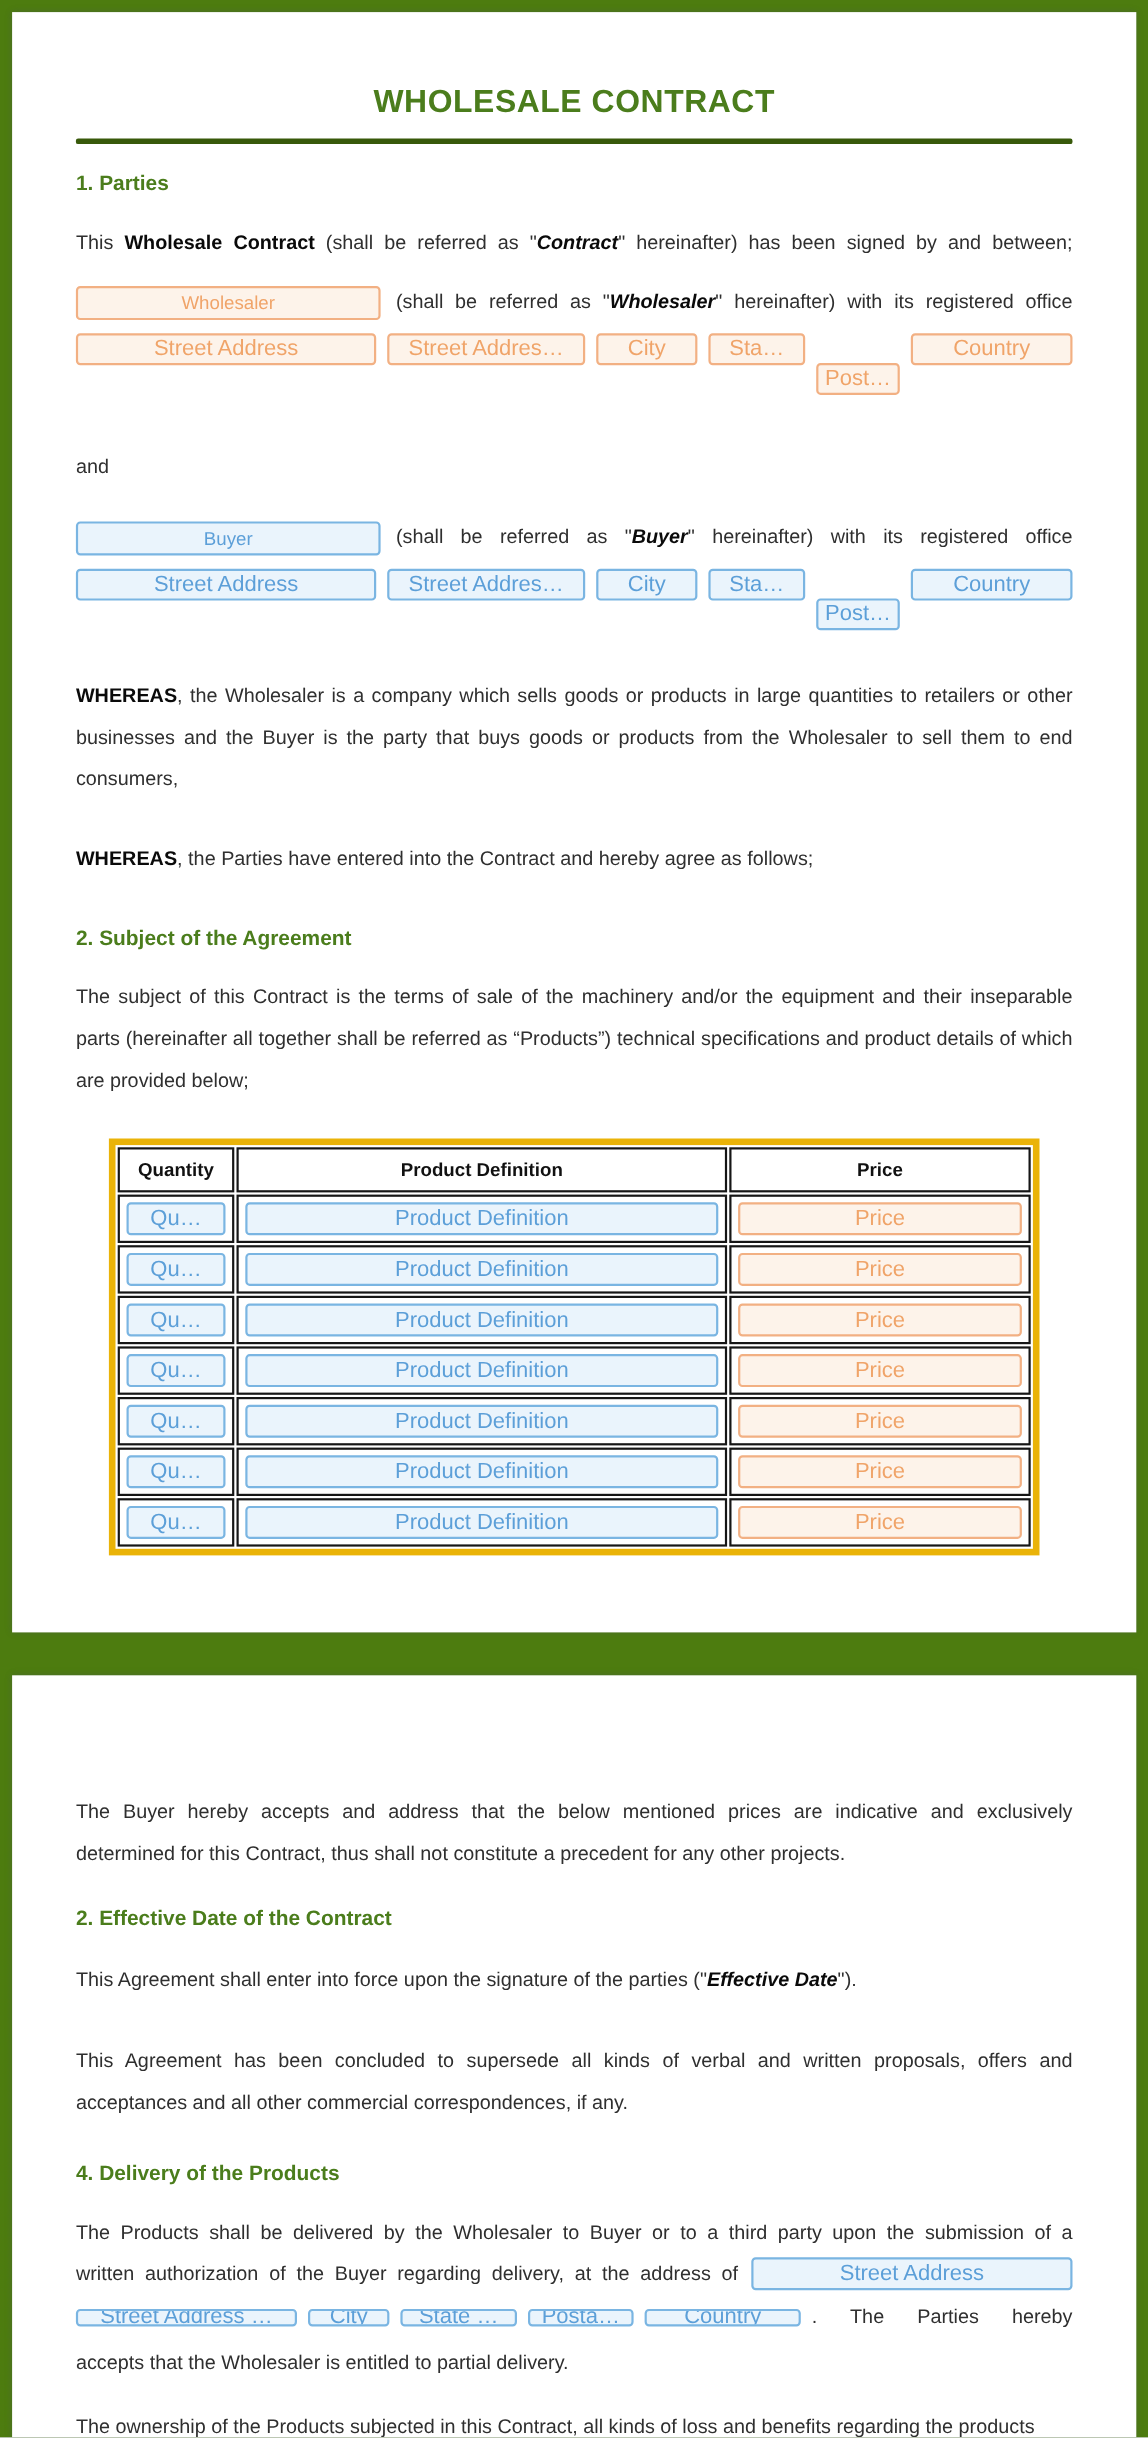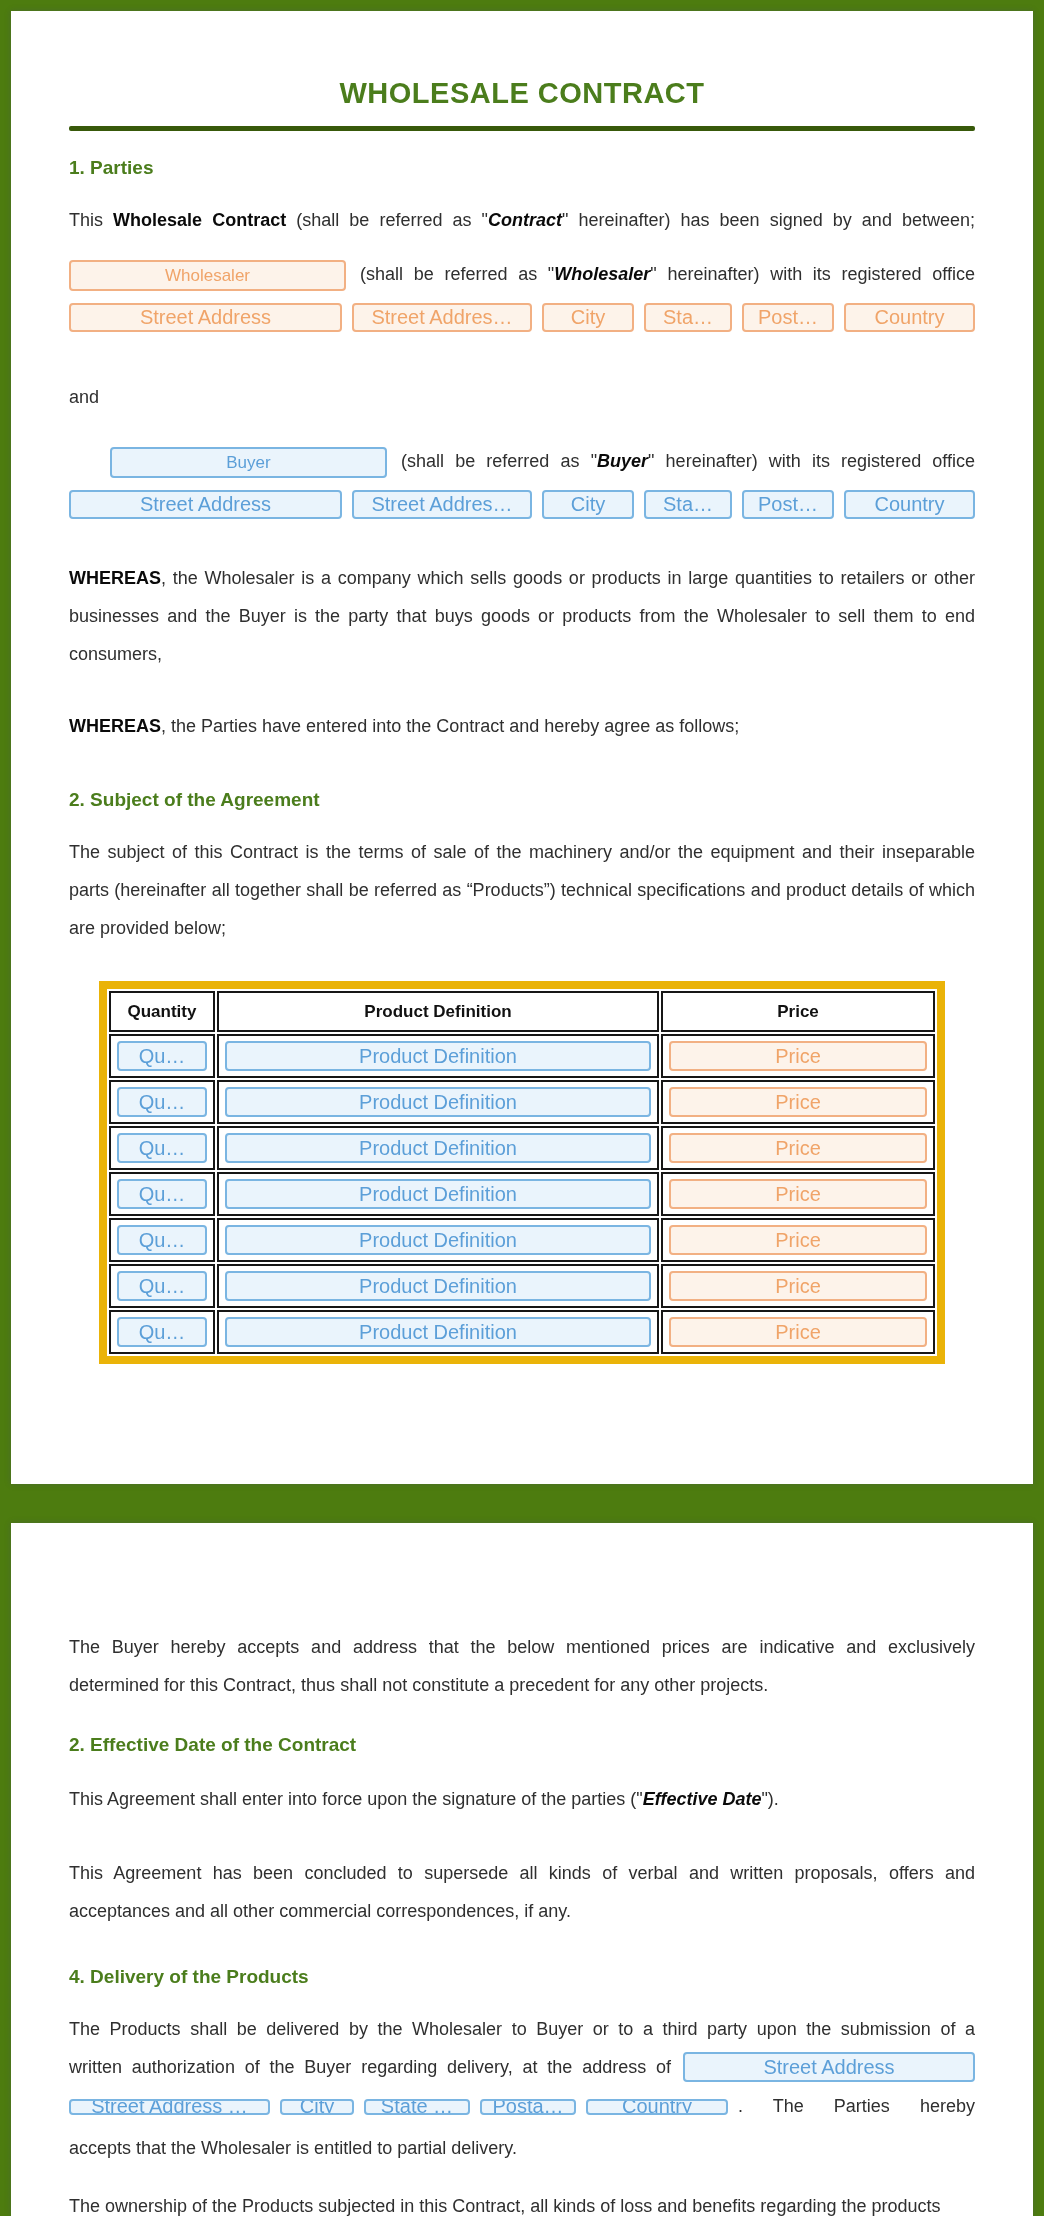--- a/index.html
+++ b/index.html
@@ -60,40 +60,40 @@
     line-height: 30px;
     color: #2f2f2f;
     text-align: justify;
     text-align-last: justify;
     padding-bottom: 2px;
   }
 
   .addr-row { display: flex; gap: 10px; }
   .addr-row .field { height: 29px; }
   .w-a1 { width: 273px; } .w-a2 { width: 180px; } .w-a3 { width: 92px; }
-  .w-a4 { width: 88px; }  .w-a5 { width: 92px; }  .w-a6 { flex: 1; }
+  .w-a4 { width: 88px; }  .w-a5 { width: 76px; margin-top: 27px; }  .w-a6 { flex: 1; }
 
   .h-parties { margin-top: 26px; }
   .p-intro { margin-top: 22px; }
   .row-wholesaler { margin-top: 20px; }
   .addr-wholesaler { margin-top: 12px; }
   .p-and { margin-top: 46px; }
-  .row-buyer { margin-top: 30px; margin-left: 41px; }
+  .row-buyer { margin-top: 30px; }
   .addr-buyer { margin-top: 12px; }
   .p-whereas1 { margin-top: 40px; }
   .p-whereas2 { margin-top: 34px; }
   .h-subject { margin-top: 44px; }
   .p-subject { margin-top: 22px; }
 
   .contract-table {
     width: 846px;
     margin: 34px auto 0;
     border-collapse: separate;
     border-spacing: 2px;
-    border: 8px solid #eab308;
+    border: 6px solid #eab308;
   }
   .contract-table th {
     border: 2px solid #161616;
     height: 41px;
     font-size: 17px;
     font-weight: bold;
     text-align: center;
     color: #111111;
   }
   .contract-table td { border: 2px solid #161616; padding: 5px 6px; }

